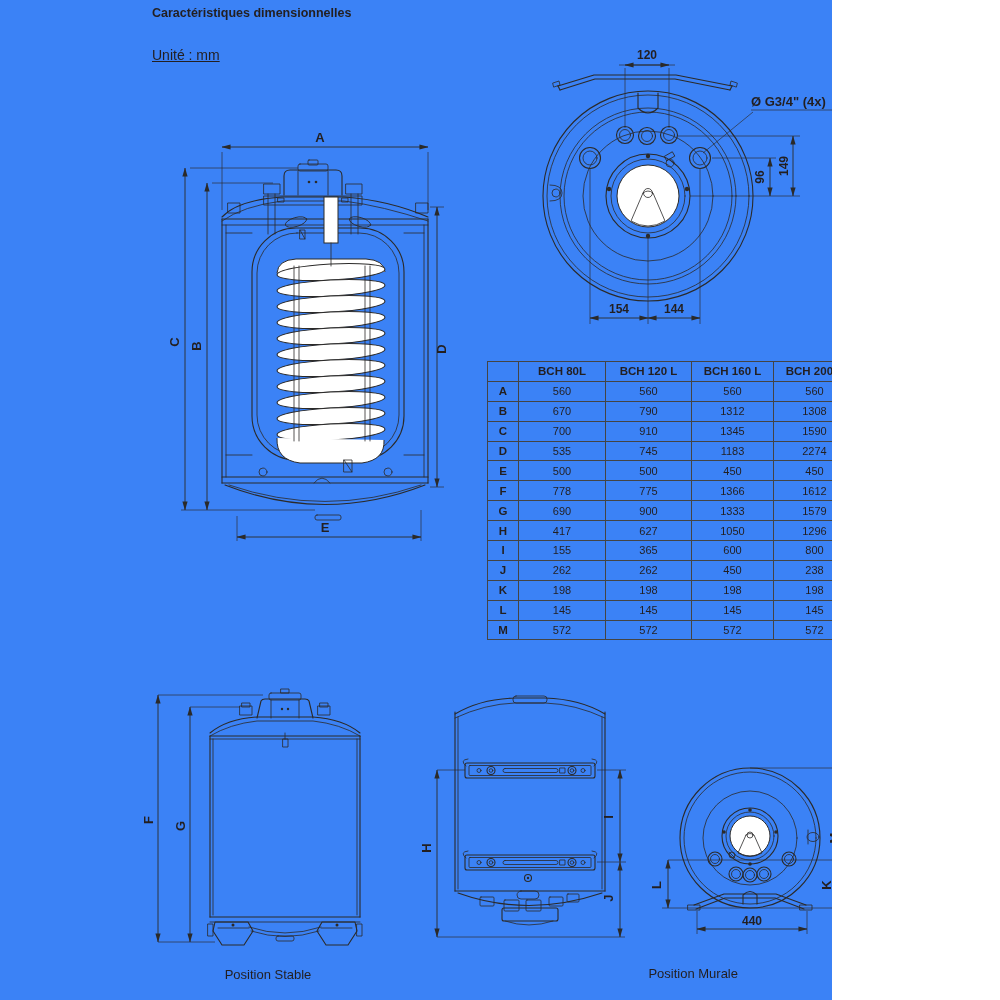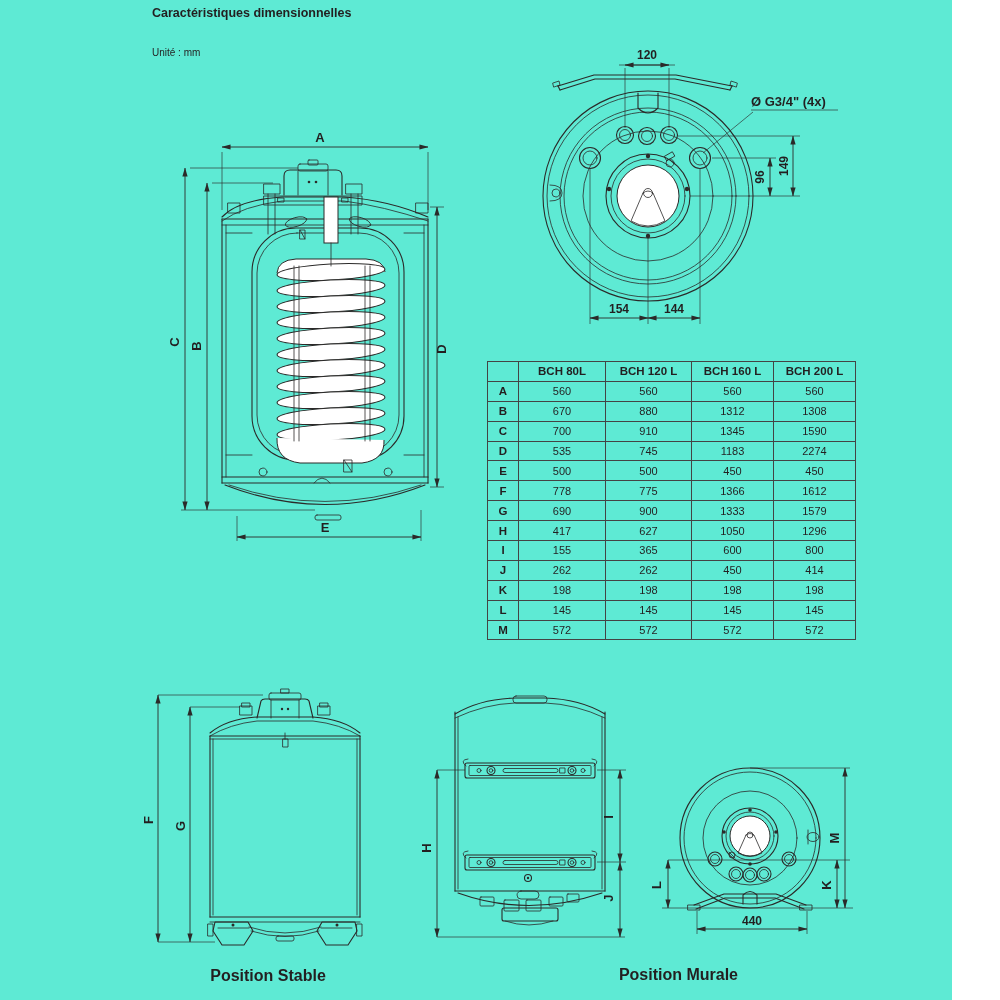--- a/index.html
+++ b/index.html
@@ -1,21 +1,21 @@
 <!DOCTYPE html>
 <html><head>
 <meta charset="utf-8">
 <style>
   html,body{margin:0;padding:0;background:#fff;}
-  #page{position:relative;width:952px;height:1000px;background:#5eead4;overflow:hidden;
+  #page{position:relative;width:832px;height:1000px;background:#3b82f6;overflow:hidden;
         font-family:"Liberation Sans",sans-serif;color:#231f20;}
   .abs{position:absolute;}
   .title{font-weight:bold;font-size:12.5px;}
-  .unit{font-size:10px;}
-  .cap{font-weight:bold;font-size:16px;text-align:center;}
+  .unit{font-size:14px;text-decoration:underline;}
+  .cap{font-weight:normal;font-size:13px;text-align:center;}
 
   
   svg{overflow:visible;}
   svg .ol{fill:none;stroke:#2b2a29;stroke-width:1.1;stroke-linejoin:round;stroke-linecap:round;}
   svg .d2{fill:none;stroke:#2b2a29;stroke-width:.8;stroke-linejoin:round;stroke-linecap:round;}
   svg .fw{fill:#fff;stroke:#2b2a29;stroke-width:1;}
   svg .dim{stroke:#2b2a29;stroke-width:.9;fill:none;}
   svg .ext{stroke:#2b2a29;stroke-width:.65;fill:none;}
   svg .dot{fill:#2b2a29;stroke:none;}
   svg text{fill:#231f20;font-family:"Liberation Sans",sans-serif;font-weight:bold;}
@@ -262,21 +262,21 @@
     <tr>
           <th class="rl">A</th>
           <td>560</td>
           <td>560</td>
           <td>560</td>
           <td>560</td>
         </tr>
     <tr>
           <th class="rl">B</th>
           <td>670</td>
-          <td>880</td>
+          <td>790</td>
           <td>1312</td>
           <td>1308</td>
         </tr>
     <tr>
           <th class="rl">C</th>
           <td>700</td>
           <td>910</td>
           <td>1345</td>
           <td>1590</td>
         </tr>
@@ -320,21 +320,21 @@
           <td>155</td>
           <td>365</td>
           <td>600</td>
           <td>800</td>
         </tr>
     <tr>
           <th class="rl">J</th>
           <td>262</td>
           <td>262</td>
           <td>450</td>
-          <td>414</td>
+          <td>238</td>
         </tr>
     <tr>
           <th class="rl">K</th>
           <td>198</td>
           <td>198</td>
           <td>198</td>
           <td>198</td>
         </tr>
     <tr>
           <th class="rl">L</th>

